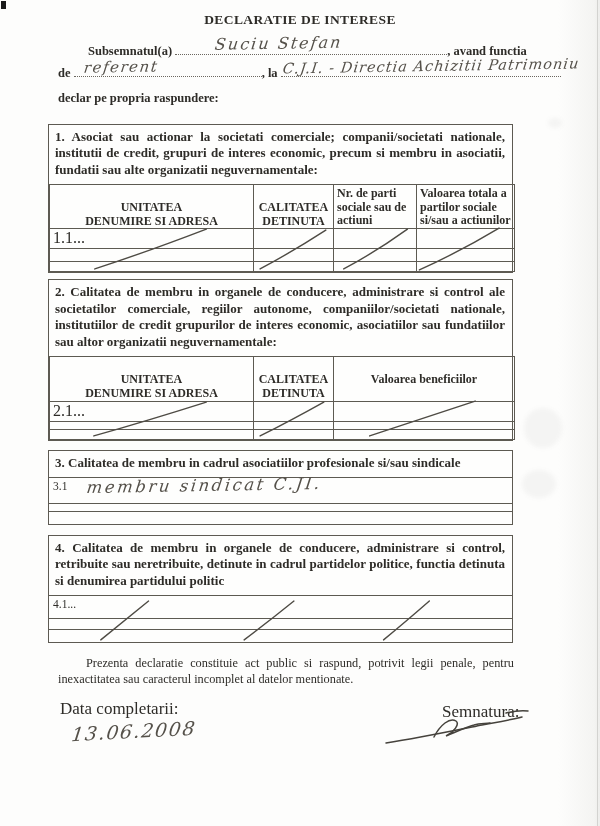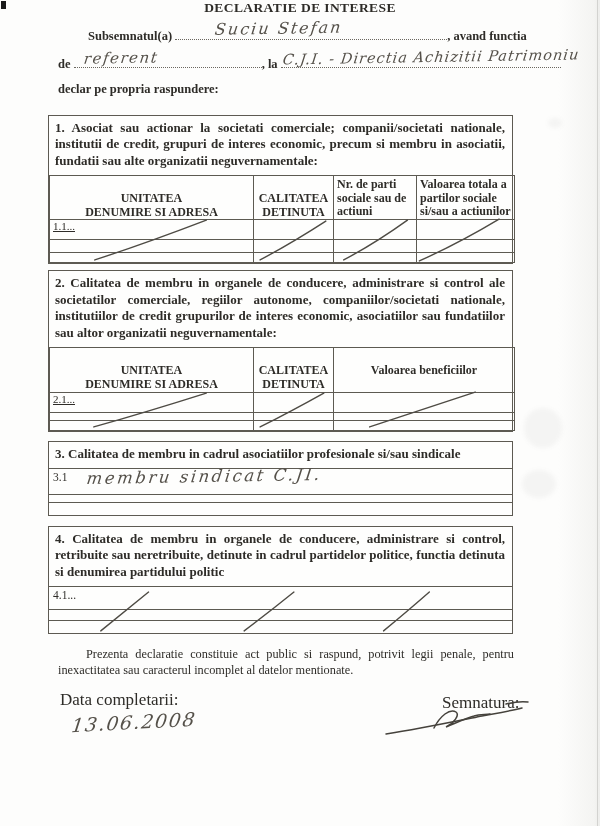--- a/index.html
+++ b/index.html
@@ -4,42 +4,42 @@
 <style>
   html,body{margin:0;padding:0;background:#fff;}
   .page{
     width:600px;height:826px;position:relative;overflow:hidden;
     background:linear-gradient(90deg,#fdfdfc 0%,#fdfdfc 93%,#f4f4f2 99%,#ededeb 100%);
     font-family:"Liberation Serif",serif;color:#2e2c28;
   }
   .corner-mark{position:absolute;left:1px;top:1px;width:5px;height:8px;background:#1a1a1a;}
   .edge-line{position:absolute;right:2px;top:0;width:1px;height:100%;background:#d3d3d0;}
   .smudge{position:absolute;background:rgba(80,80,75,.05);border-radius:50%;filter:blur(2px);}
-  .title{margin:0;text-align:center;font-size:13.5px;font-weight:bold;letter-spacing:.4px;}
+  .title{margin:12px;text-align:center;font-size:13.5px;font-weight:bold;letter-spacing:.4px;}
   .intro{margin:9px 56px 0 58px;font-size:12.5px;font-weight:bold;line-height:1.78;}
-  .intro-line{white-space:nowrap;margin-top:6px;}
+  .intro-line{white-space:nowrap;}
   .fill{display:inline-block;border-bottom:1.5px dotted #6b675f;position:relative;vertical-align:baseline;}
   .hw{
     font-family:"DejaVu Serif",serif;font-style:italic;font-weight:normal;color:#55514a;
     display:inline-block;transform:skewX(-8deg) rotate(-1deg);white-space:nowrap;
   }
   .fill .hw{position:absolute;left:10px;bottom:-4px;font-size:16px;letter-spacing:2px;}
   .fill-functie .hw{font-size:15px;letter-spacing:1.5px;}
   .fill-inst .hw{font-size:14.5px;letter-spacing:1px;left:2px;}
   .declar{margin-top:2px;}
   .box{margin:6px 87px 0 48px;border:1px solid #5d5a52;position:relative;background:rgba(255,255,255,.35);}
   .box-1{margin-top:15px;}
   .box-3{margin-top:9px;}
   .box-4{margin-top:10px;}
   .sec-text{font-weight:bold;font-size:13px;line-height:1.26;text-align:justify;padding:4px 7px 6px 6px;}
   table{width:100%;border-collapse:collapse;table-layout:fixed;font-size:12px;}
   th,td{border:1px solid #5d5a52;padding:0 3px;vertical-align:top;font-weight:bold;line-height:1.15;}
   th.c{text-align:center;padding-top:16px;}
   th.l{text-align:left;padding-top:2px;}
-  td.rowlab{font-weight:normal;font-size:11px;padding-left:3px;text-decoration:underline;}
+  td.rowlab{font-weight:normal;font-size:16px;padding-left:3px;}
   tr.r1{height:20px;} tr.r2{height:13px;} tr.r3{height:10px;}
   tr.q1{height:20px;} tr.q2{height:8px;} tr.q3{height:10px;}
   .slashes{position:absolute;left:0;bottom:1px;width:100%;pointer-events:none;}
   .ruled{border-top:1px solid #5d5a52;}
   .s3-row1{height:23px;position:relative;font-size:11.5px;padding:2px 0 0 4px;}
   .s3-row2{height:7px;} .s3-row3{height:12px;}
   .s3-hw{position:absolute;left:38px;top:-2px;font-size:16.5px;letter-spacing:2.5px;}
   .s4-rows{position:relative;}
   .s4-row1{height:20px;font-size:11.5px;padding:2px 0 0 4px;}
   .s4-row2{height:10px;} .s4-row3{height:12px;}

